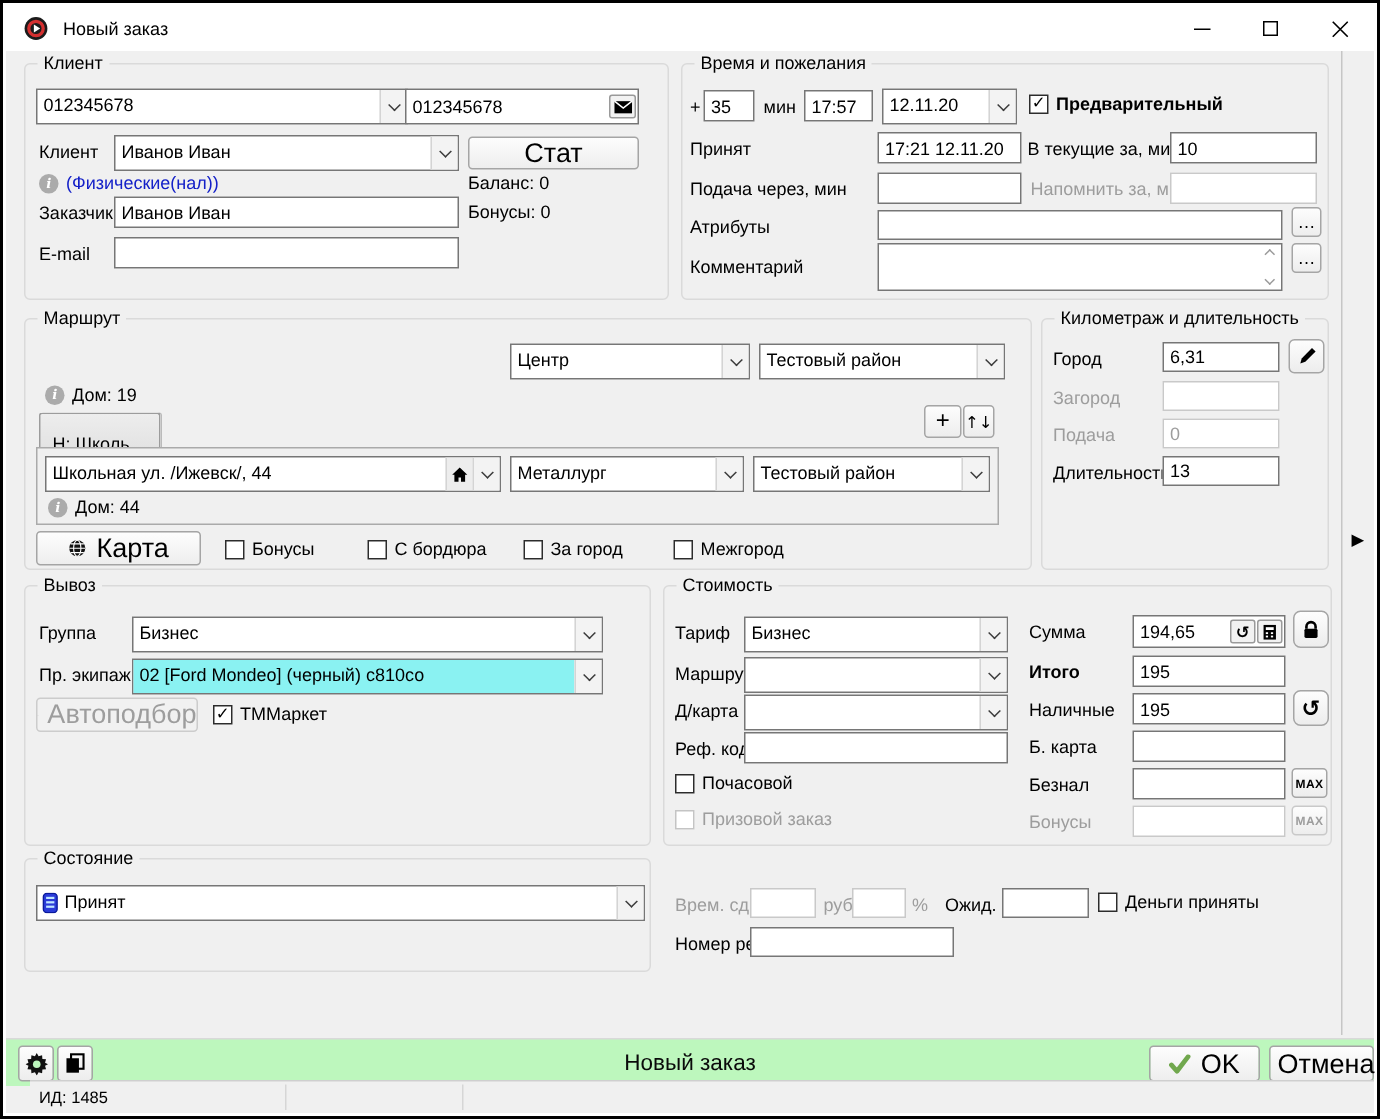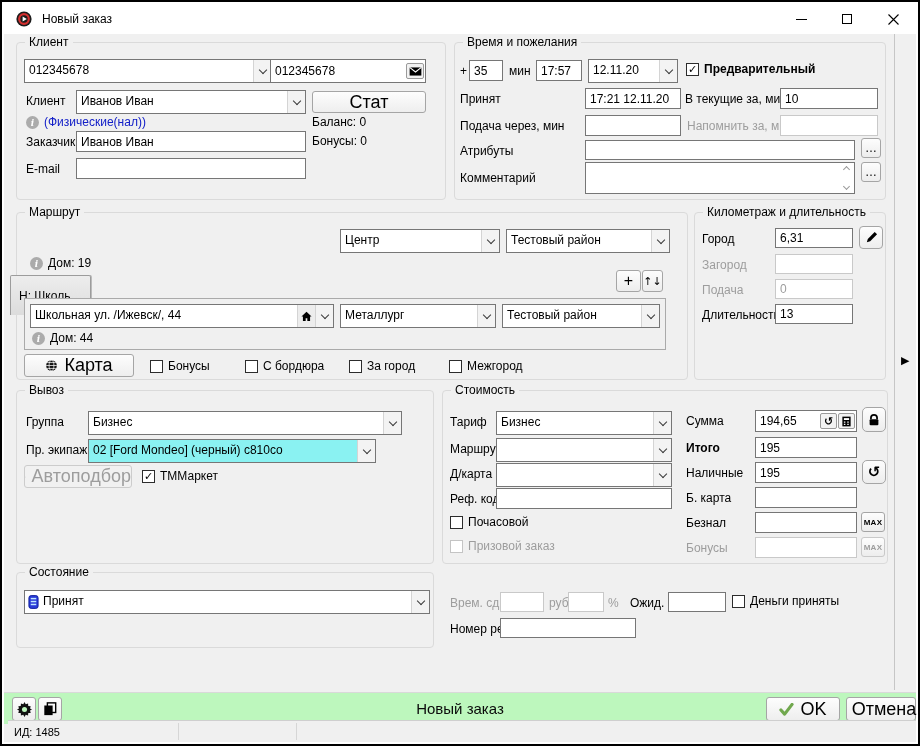--- a/index.html
+++ b/index.html
@@ -42,21 +42,21 @@
   .panel{position:absolute;border:1px solid #aaaaaa;background:#f0f0f0}
   .spin{position:absolute;right:2px;top:2px;bottom:2px;width:12px;display:flex;flex-direction:column;align-items:center;justify-content:space-between;padding:2px 0}
   .spin i{width:5px;height:5px;border-right:1.3px solid #9a9a9a;border-bottom:1.3px solid #9a9a9a;display:block}
   .spin .up{transform:rotate(-135deg)}
   .spin .dn{transform:rotate(45deg);margin-top:-2px}
   .maxbtn{font:bold 8px "Liberation Sans",sans-serif;letter-spacing:.3px}
   .vline{position:absolute;width:1px;background:#c6c6c6}
   
   .greenbar{position:absolute;left:0;height:32px;right:0;background:#bdf7bd;border-top:1px solid #d9d9d9}
   .banner{position:absolute;top:7px;left:0;right:0;text-align:center;font-size:15px;color:#0a0a0a}
-  .statusbar{position:absolute;left:4px;right:0;bottom:0;height:22px;background:#f0f0f0;border-top:1px solid #cfcfcf;font-size:11px}
+  .statusbar{position:absolute;left:16px;right:0;bottom:0;height:22px;background:#f0f0f0;border-top:1px solid #cfcfcf;font-size:11px}
   .ssep{position:absolute;top:2px;bottom:2px;width:1px;background:#d6d6d6}
 </style>
 </head>
 <body>
 
 <div id="win">
 <div class="inner">
 
   <div class="titlebar">
     <span class="appicon">
@@ -169,21 +169,21 @@
   <div class="cmb" style="left:502px;top:225px;width:164px;height:24px">
     <span class="ctxt">Тестовый район</span>
     <span class="carw">
           <i class="chev"></i>
         </span>
   </div>
   <span class="info" style="left:26px;top:253px">i</span>
   <span class="lbl" style="left:44px;top:252px">Дом: 19</span>
   <span class="sq" style="left:612px;top:266px;width:25px;height:22px;font-size:16px">+</span>
   <span class="sq" style="left:638px;top:266px;width:21px;height:22px;font-size:11px;font-family:'DejaVu Sans',sans-serif">↑↓</span>
-  <div class="tab" style="left:6px;top:271px;height:40px">
+  <div class="tab" style="left:22px;top:271px;height:40px">
     <span>Н: Школь…</span>
   </div>
   <div class="panel" style="left:20px;top:294px;width:642px;height:52px"></div>
   <div class="cmb" style="left:26px;top:300px;width:304px;height:24px">
     <span class="ctxt">Школьная ул. /Ижевск/, 44</span>
     <span class="carw" style="background:#ededed">
       <svg width="11" height="11" viewBox="0 0 12 12">
             <path d="M6 0.8L0.5 6h1.6v5h3V8h1.8v3h3V6h1.6z" fill="#000"></path>
           </svg>
     </span>
@@ -253,21 +253,21 @@
     <span class="glabel">Вывоз</span>
   </div>
   <span class="lbl" style="left:22px;top:411px">Группа</span>
   <div class="cmb" style="left:84px;top:407px;width:314px;height:24px">
     <span class="ctxt">Бизнес</span>
     <span class="carw">
           <i class="chev"></i>
         </span>
   </div>
   <span class="lbl" style="left:22px;top:439px">Пр. экипаж</span>
-  <div class="cmb cyanfield" style="left:84px;top:435px;width:288px;height:24px">
+  <div class="cmb cyanfield" style="left:84px;top:435px;width:314px;height:24px">
     <span class="ctxt">02 [Ford Mondeo] (черный) с810со</span>
     <span class="carw">
           <i class="chev"></i>
         </span>
   </div>
   <button class="btn dis" style="left:20px;top:461px;width:108px;height:23px">
     <svg width="16" height="10" viewBox="0 0 20 12">
           <path d="M2 7 L3.2 3.8 Q4.2 1 7 1 h6 q2.8 0 3.8 2.8 L18 7 v3.4 h-2.2 a2 2 0 0 1-3.8 0 h-4 a2 2 0 0 1-3.8 0 H2 z" fill="#9d9d9d"></path>
         </svg>
     <span>Автоподбор</span>

